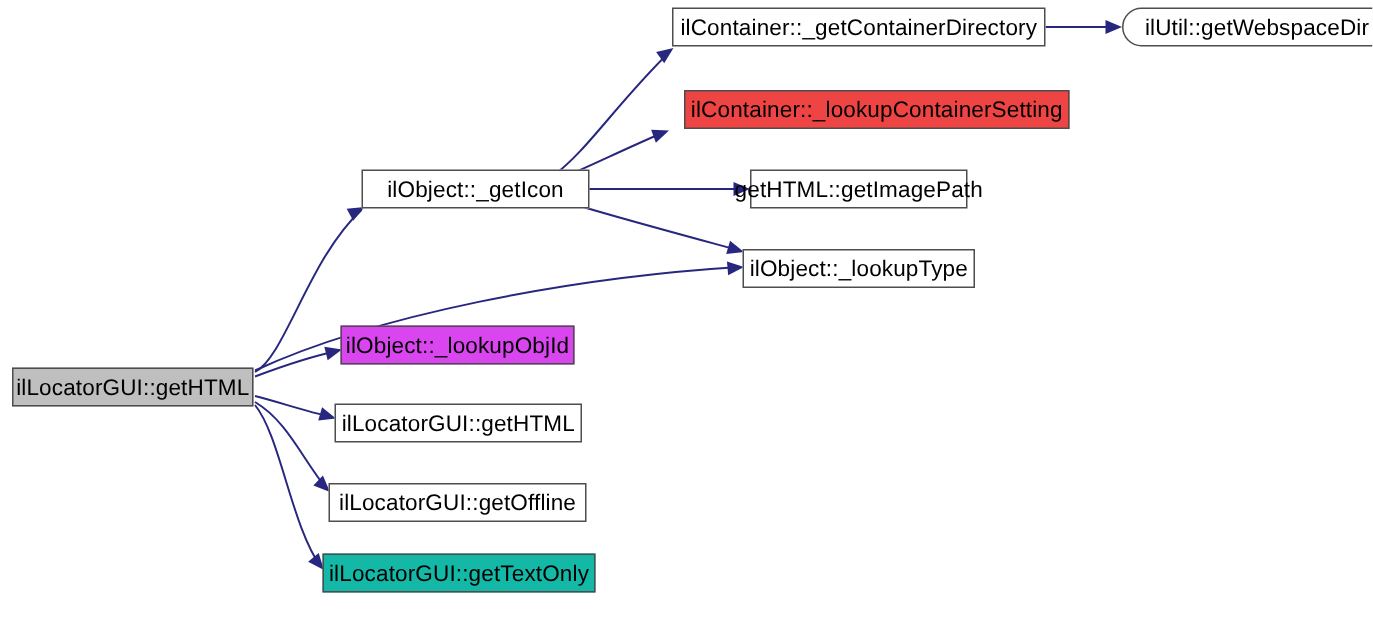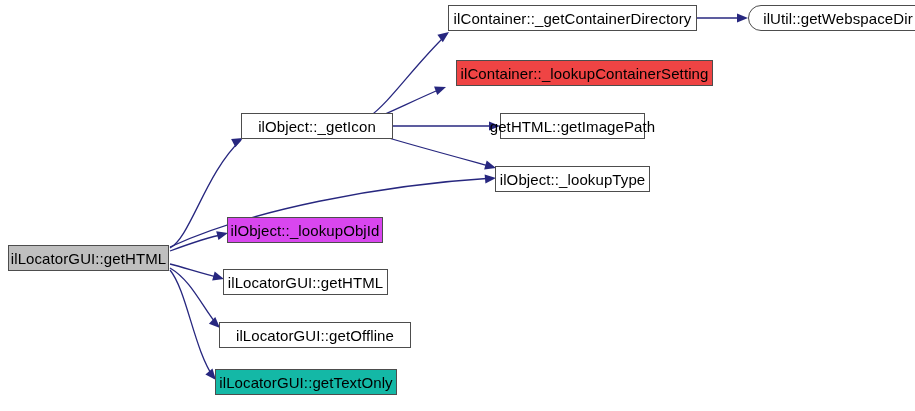--- a/index.html
+++ b/index.html
@@ -83,21 +83,21 @@
       </div>
       <div class="node" style="left: 241px; top: 113px; width: 152px; height: 26px; background: rgb(255, 255, 255); border-color: rgb(77, 77, 77);">
         <span class="node-label">ilObject::_getIcon</span>
       </div>
       <div class="node" style="left: 227px; top: 217px; width: 156px; height: 26px; background: #d946ef; border-color: rgb(77, 77, 77);">
         <span class="node-label">ilObject::_lookupObjId</span>
       </div>
       <div class="node" style="left: 223px; top: 269px; width: 165px; height: 26px; background: rgb(255, 255, 255); border-color: rgb(77, 77, 77);">
         <span class="node-label">ilLocatorGUI::getHTML</span>
       </div>
-      <div class="node" style="left: 219px; top: 322px; width: 192px; height: 26px; background: rgb(255, 255, 255); border-color: rgb(77, 77, 77);">
+      <div class="node" style="left: 219px; top: 322px; width: 172px; height: 26px; background: rgb(255, 255, 255); border-color: rgb(77, 77, 77);">
         <span class="node-label">ilLocatorGUI::getOffline</span>
       </div>
       <div class="node" style="left: 215px; top: 369px; width: 182px; height: 26px; background: #14b8a6; border-color: rgb(77, 77, 77);">
         <span class="node-label">ilLocatorGUI::getTextOnly</span>
       </div>
       <div class="node" style="left: 448px; top: 5px; width: 249px; height: 26px; background: rgb(255, 255, 255); border-color: rgb(77, 77, 77);">
         <span class="node-label">ilContainer::_getContainerDirectory</span>
       </div>
       <div class="node" style="left: 456px; top: 60px; width: 257px; height: 26px; background: #ef4444; border-color: rgb(77, 77, 77);">
         <span class="node-label">ilContainer::_lookupContainerSetting</span>

